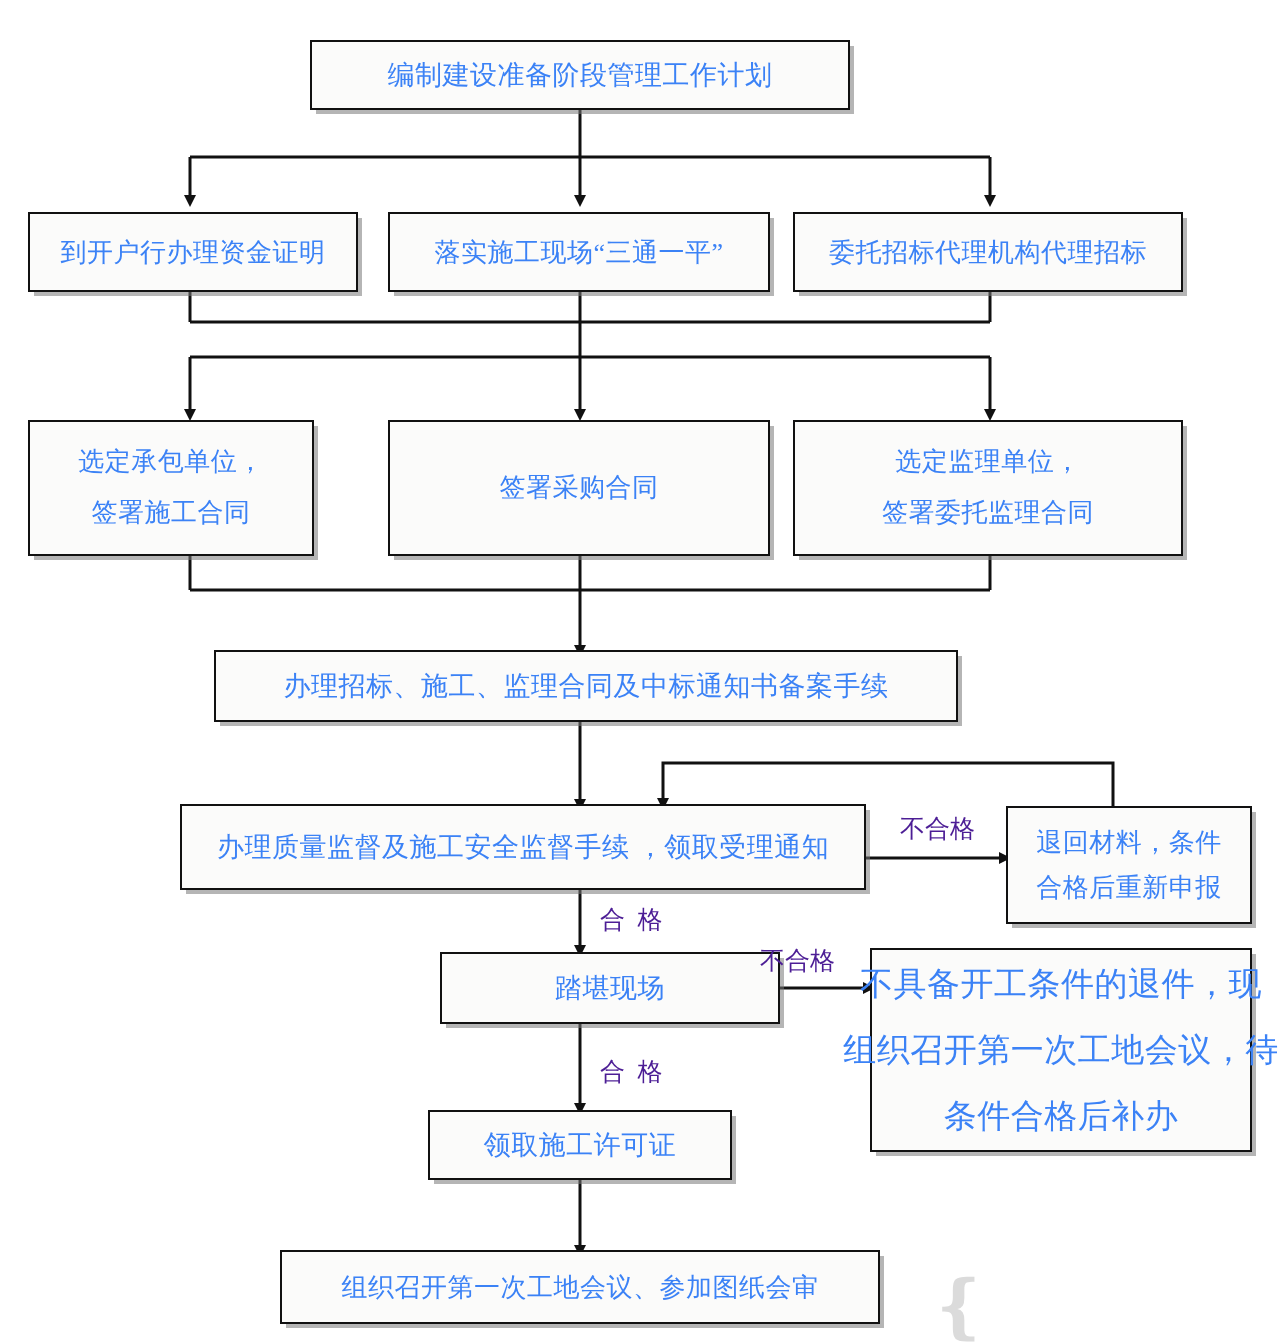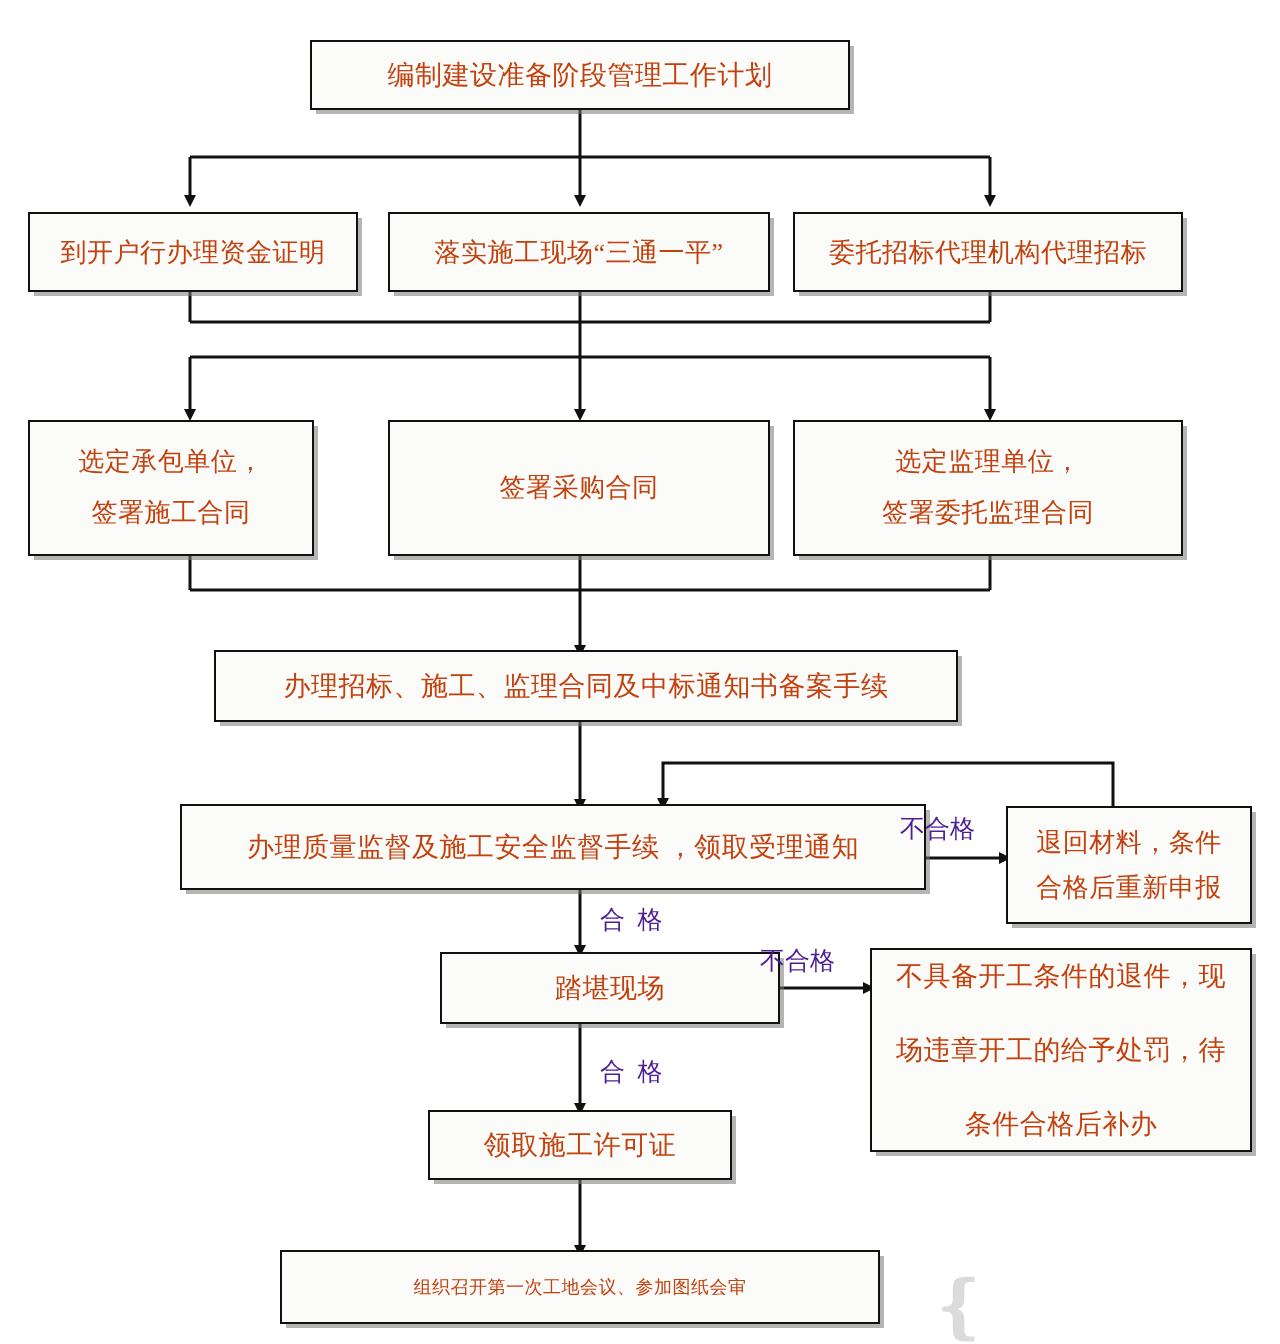--- a/index.html
+++ b/index.html
@@ -26,38 +26,38 @@
   .node {
     position: absolute;
     box-sizing: border-box;
     background: #fbfbfa;
     border: 2px solid #111111;
     box-shadow: 5px 5px 0 -1px rgba(120,120,120,0.55);
     display: flex;
     flex-direction: column;
     align-items: center;
     justify-content: center;
-    color: #c2410c;
+    color: #3b82f6;
     text-align: center;
     letter-spacing: 0.5px;
   }
   .node .line {
     display: block;
     white-space: pre;
   }
   .n-title      { font-size: 27px; }
   .n-row2       { font-size: 26px; }
   .n-row3       { font-size: 26px; line-height: 1.95; }
   .n-wide       { font-size: 27px; }
   .n-quality    { font-size: 27px; }
   .n-return     { font-size: 26px; line-height: 1.75; }
   .n-site       { font-size: 27px; }
-  .n-reject     { font-size: 27px; line-height: 2.0; gap: 20px; }
+  .n-reject     { font-size: 33px; line-height: 2.0; }
   .n-permit     { font-size: 27px; }
-  .n-final      { font-size: 18px; }
+  .n-final      { font-size: 26px; }
   .edge-label {
     position: absolute;
     font-family: "Liberation Serif", "DejaVu Serif", serif;
     font-size: 25px;
     color: #4c1d95;
     white-space: pre;
   }
   .watermark {
     position: absolute;
     color: rgba(190,190,190,0.55);
@@ -143,36 +143,36 @@
 
   <div class="node n-row3" style="left:793px; top:420px; width:390px; height:136px;">
     <span class="line">选定监理单位，</span>
     <span class="line">签署委托监理合同</span>
   </div>
 
   <div class="node n-wide" style="left:214px; top:650px; width:744px; height:72px;">
     <span class="line">办理招标、施工、监理合同及中标通知书备案手续</span>
   </div>
 
-  <div class="node n-quality" style="left:180px; top:804px; width:746px; height:86px;">
+  <div class="node n-quality" style="left:180px; top:804px; width:686px; height:86px;">
     <span class="line">办理质量监督及施工安全监督手续 ，领取受理通知</span>
   </div>
 
   <div class="node n-return" style="left:1006px; top:806px; width:246px; height:118px;">
     <span class="line">退回材料，条件</span>
     <span class="line">合格后重新申报</span>
   </div>
 
   <div class="node n-site" style="left:428px; top:952px; width:340px; height:72px;margin-left:12px;">
     <span class="line">踏堪现场</span>
   </div>
 
   <div class="node n-reject" style="left:870px; top:948px; width:382px; height:204px;">
     <span class="line">不具备开工条件的退件，现</span>
-    <span class="line">场违章开工的给予处罚，待</span>
+    <span class="line">组织召开第一次工地会议，待</span>
     <span class="line">条件合格后补办</span>
   </div>
 
   <div class="node n-permit" style="left:428px; top:1110px; width:304px; height:70px;">
     <span class="line">领取施工许可证</span>
   </div>
 
   <div class="node n-final" style="left:280px; top:1250px; width:600px; height:74px;">
     <span class="line">组织召开第一次工地会议、参加图纸会审</span>
   </div>

